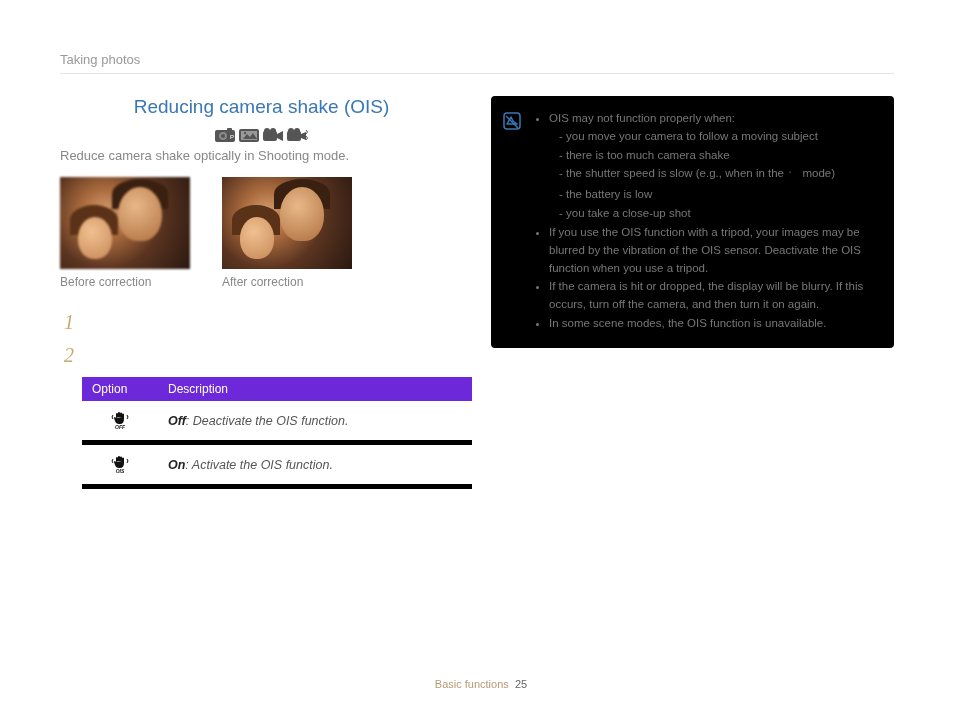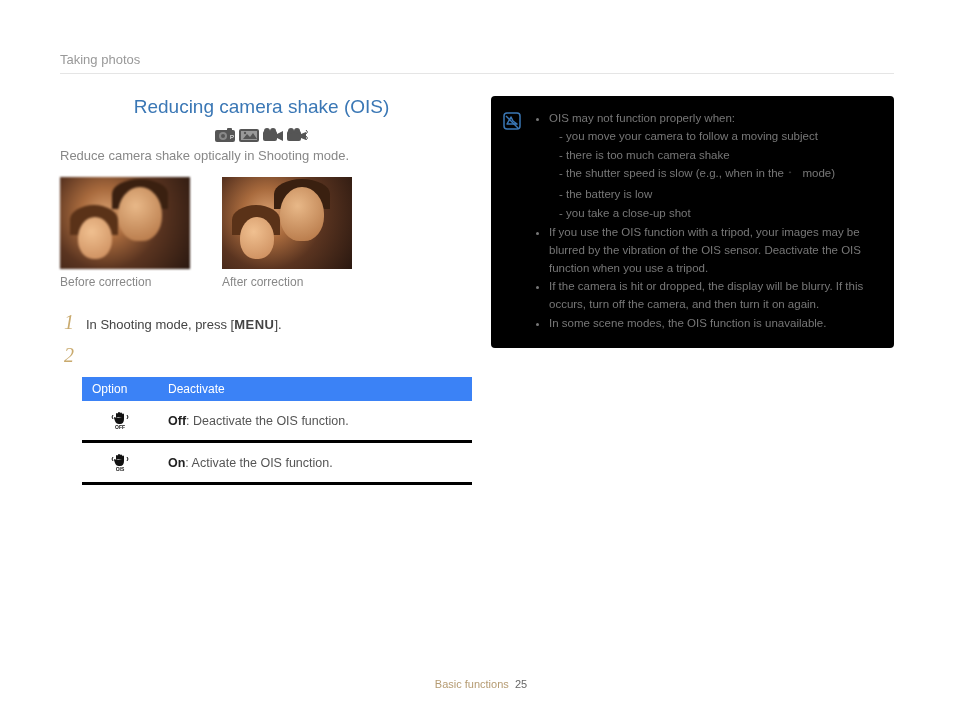--- a/index.html
+++ b/index.html
@@ -119,33 +119,34 @@
   .arrow { margin: 0 2px; }
 
   .option-table {
     margin-top: 6px;
     border-collapse: collapse;
     width: 390px;
     font-size: 12.5px;
     margin-left: 22px;
   }
   .option-table th {
-    background: #3b82f6;
+    background: #6d28d9;
     color: #fff;
     font-weight: 400;
     text-align: left;
     padding: 5px 10px;
     font-size: 12px;
   }
   .option-table th:first-child { width: 56px; }
   .option-table td {
     padding: 8px 10px;
-    border-bottom: 3px solid #000000;
+    border-bottom: 5px solid #000000;
     color: #555;
     vertical-align: middle;
+    font-style: italic;
   }
   .option-table td:first-child { text-align: center; }
   .opt-bold { font-weight: bold; color:#222; }
   .hand-icon { display:inline-block; }
 
   .note-box {
     background: #000000;
     border-radius: 4px;
     padding: 14px 18px 14px 12px;
     display: flex;
@@ -248,34 +249,31 @@
               <div class="face1"></div>
               <div class="face2"></div>
           </div>
           <div class="photo-caption">After correction</div>
         </div>
       </div>
 
       <div class="steps">
         <div class="step">
           <span class="step-num">1</span>
-          <span class="step-text">
-            <span>In Shooting mode, press [</span><span class="menu-label">MENU</span><span>].</span>
-          </span>
         </div>
         <div class="step">
           <span class="step-num">2</span>
         </div>
       </div>
 
       <table class="option-table">
         <tbody>
             <tr>
           <th>Option</th>
-          <th>Deactivate</th>
+          <th>Description</th>
         </tr>
         <tr>
           <td>
             <span class="hand-icon">
               <svg width="20" height="20" viewBox="0 0 20 20">
                     <path d="M6 9 V5 q0-1 1-1 t1 1 V8 M8 8 V4 q0-1 1-1 t1 1 V8 M10 8 V4.5 q0-1 1-1 t1 1 V8 M12 8 V5.5 q0-1 1-1 t1 1 V10 q0 5 -4 5 h-1 q-3 0 -4 -3 l-1 -3 q0-1 1-1 l1 1" fill="#111"></path>
                     <path d="M3 6 Q1 8 3 10" stroke="#111" fill="none" stroke-width="1"></path>
                     <path d="M17 6 Q19 8 17 10" stroke="#111" fill="none" stroke-width="1"></path>
                     <text x="10" y="20" font-size="5" text-anchor="middle" fill="#111" font-weight="bold">OFF</text>
                   </svg>

